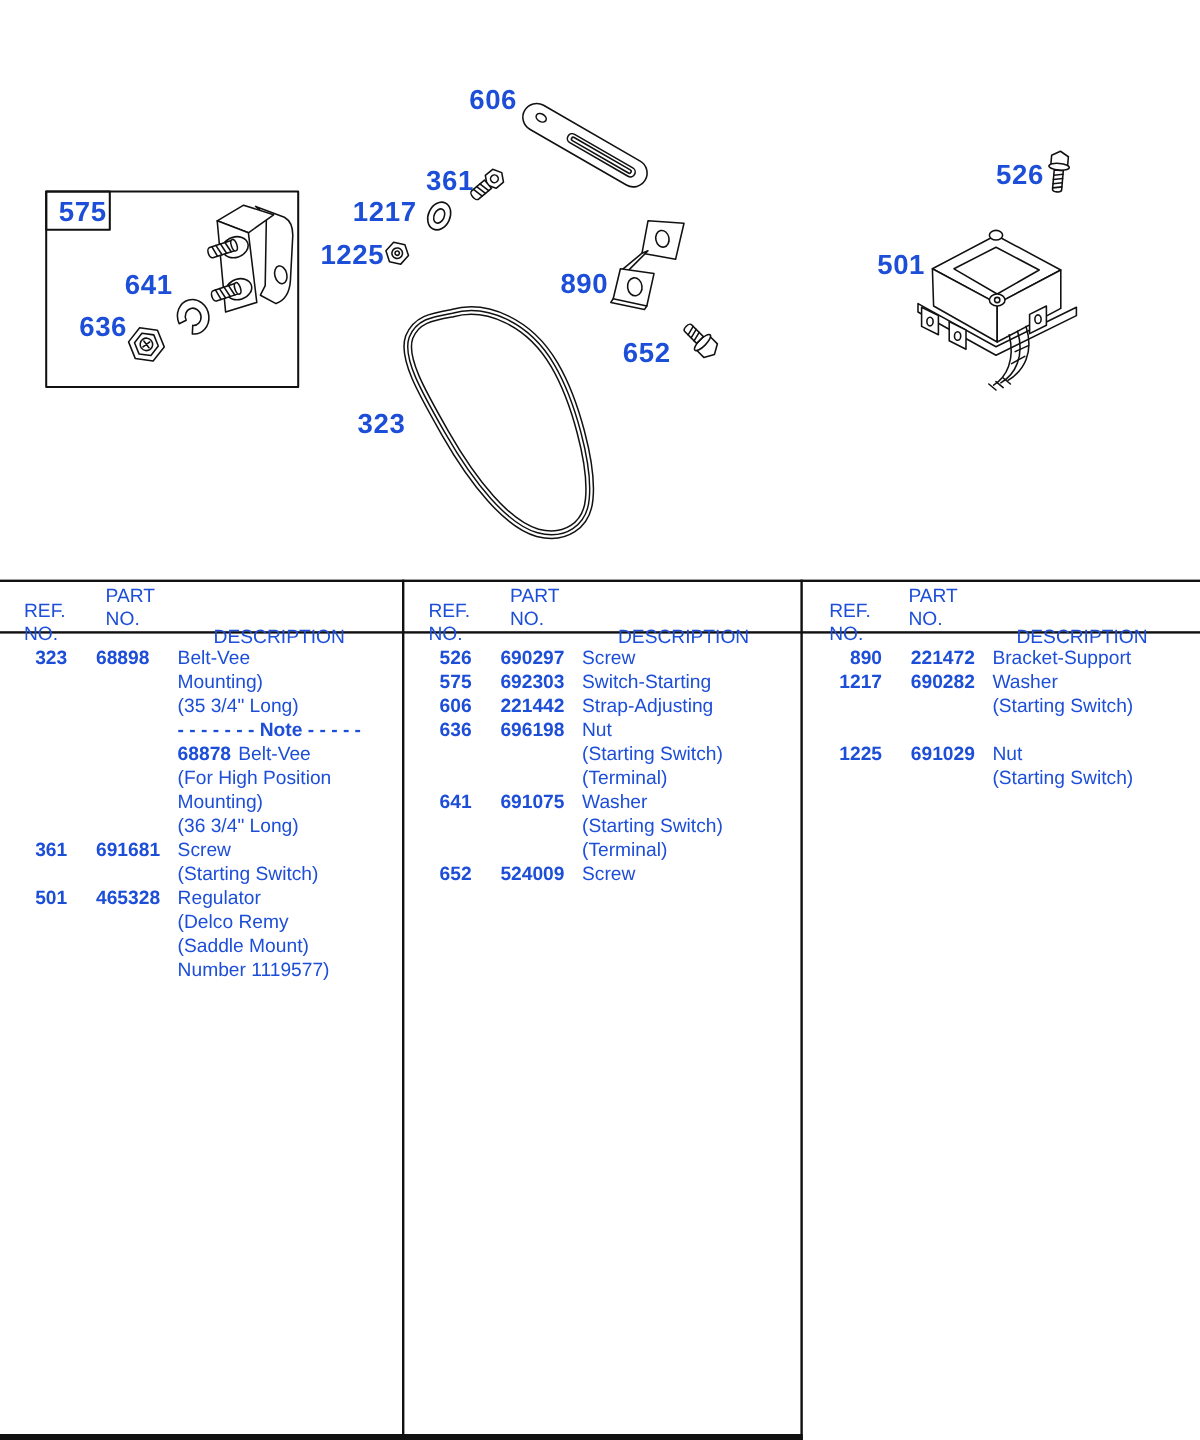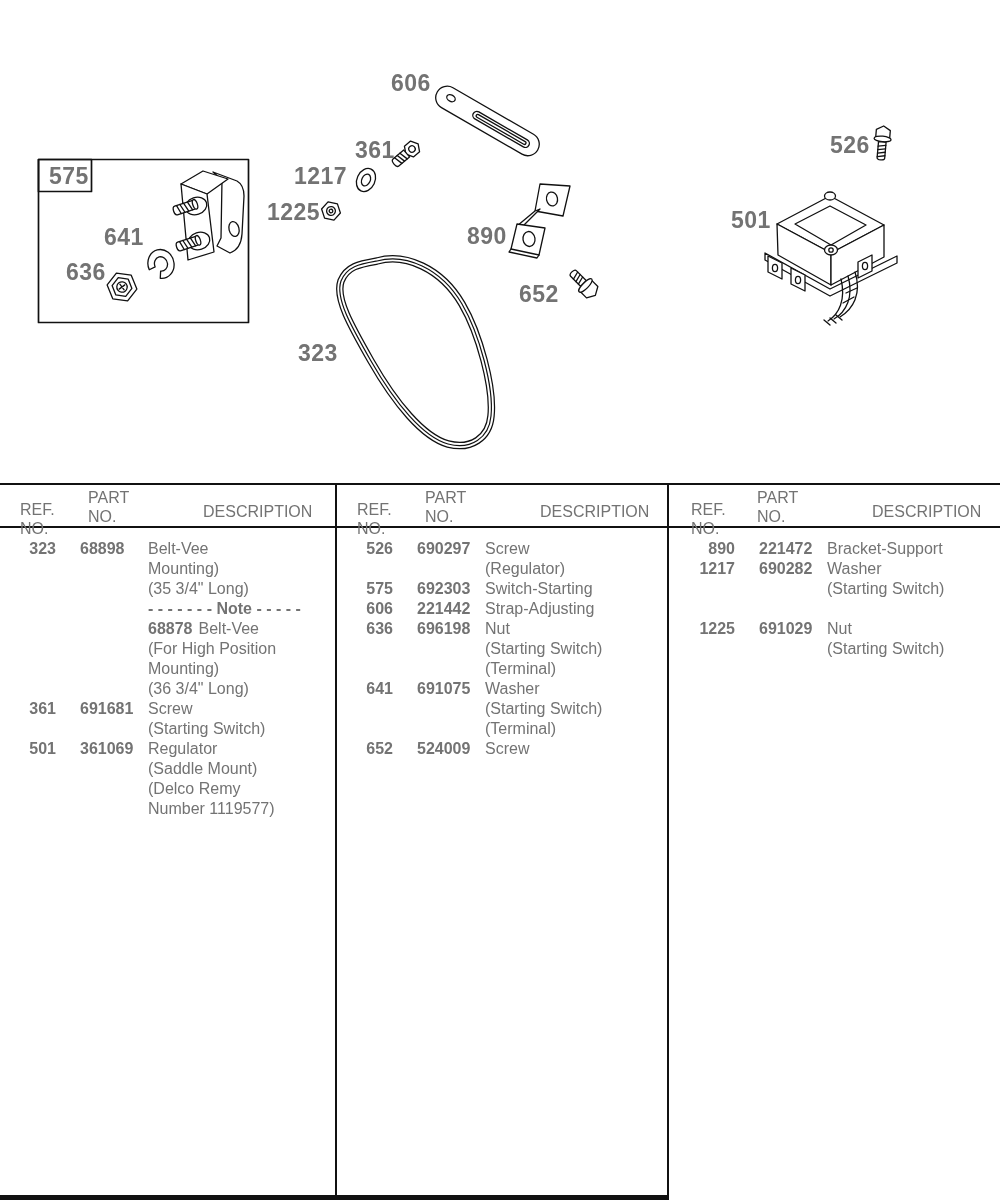--- a/index.html
+++ b/index.html
@@ -1,18 +1,18 @@
 <!DOCTYPE html>
 <html><head>
 <meta charset="utf-8">
 <style>
   html,body{margin:0;padding:0;background:#e8e8e8;}
   .page{
     position:relative;width:1000px;height:1200px;background:#fff;
-    font-family:"Liberation Sans","DejaVu Sans",sans-serif;color:#737373;
+    font-family:"Liberation Sans","DejaVu Sans",sans-serif;color:#1d4ed8;
     overflow:hidden;margin:0 auto;
   }
   
   .diagram{position:absolute;left:0;top:0;width:1000px;height:475px;}
   .parts-svg{position:absolute;left:0;top:0;}
   .parts-svg path,.parts-svg rect,.parts-svg ellipse,.parts-svg circle,.parts-svg polygon,.parts-svg line{
     stroke:#111;stroke-width:1.3;fill:none;stroke-linejoin:round;stroke-linecap:round;
   }
   .parts-svg .f{fill:#fff;}
   .parts-svg .box{stroke-width:1.7;}
@@ -32,21 +32,21 @@
   .vrule-2{left:667px;}
   .rule-bottom{left:0;top:1195px;width:669px;height:5px;}
   .col{position:absolute;top:485px;width:333px;height:713px;}
   .col-0{left:0;}
   .col-1{left:337px;}
   .col-2{left:669px;}
   .t-head{position:absolute;left:0;top:3px;font-size:16px;line-height:19px;}
   .h-stack{position:absolute;top:0;}
   .h-ref{left:20px;margin-top:12px;}
   .h-part{left:88px;}
-  .h-desc{position:absolute;left:178px;top:14px;margin-left:25px;}
+  .h-desc{position:absolute;left:178px;top:34px;}
   .col-2 .h-ref{left:22px;}
   .t-body{position:absolute;left:0;top:54px;width:100%;}
   .t-row{display:flex;height:20px;align-items:center;padding-left:8px;font-size:16px;line-height:20px;}
   .col-2 .t-row{padding-left:18px;}
   .c-ref{flex:none;width:48px;text-align:right;font-weight:700;}
   .c-part{flex:none;width:58px;margin-left:24px;text-align:left;font-weight:700;}
   .c-desc{flex:none;margin-left:10px;white-space:nowrap;}
   .db{font-weight:700;margin-right:6px;}
 </style>
 </head>
@@ -249,32 +249,32 @@
           <span class="c-part">691681</span>
           <span class="c-desc"><span>Screw</span></span>
         </div>
         <div class="t-row">
           <span class="c-ref"></span>
           <span class="c-part"></span>
           <span class="c-desc"><span>(Starting Switch)</span></span>
         </div>
         <div class="t-row">
           <span class="c-ref">501</span>
-          <span class="c-part">361069</span>
+          <span class="c-part">465328</span>
           <span class="c-desc"><span>Regulator</span></span>
         </div>
         <div class="t-row">
           <span class="c-ref"></span>
           <span class="c-part"></span>
+          <span class="c-desc"><span>(Delco Remy</span></span>
+        </div>
+        <div class="t-row">
+          <span class="c-ref"></span>
+          <span class="c-part"></span>
           <span class="c-desc"><span>(Saddle Mount)</span></span>
-        </div>
-        <div class="t-row">
-          <span class="c-ref"></span>
-          <span class="c-part"></span>
-          <span class="c-desc"><span>(Delco Remy</span></span>
         </div>
         <div class="t-row">
           <span class="c-ref"></span>
           <span class="c-part"></span>
           <span class="c-desc"><span>Number 1119577)</span></span>
         </div>
       </div>
     </div>
   <div class="col col-1" id="col-1">
       <div class="t-head">
@@ -288,25 +288,20 @@
         </div>
         <div class="h-desc">DESCRIPTION</div>
       </div>
       <div class="t-body">
         <div class="t-row">
           <span class="c-ref">526</span>
           <span class="c-part">690297</span>
           <span class="c-desc"><span>Screw</span></span>
         </div>
         <div class="t-row">
-          <span class="c-ref"></span>
-          <span class="c-part"></span>
-          <span class="c-desc"><span>(Regulator)</span></span>
-        </div>
-        <div class="t-row">
           <span class="c-ref">575</span>
           <span class="c-part">692303</span>
           <span class="c-desc"><span>Switch-Starting</span></span>
         </div>
         <div class="t-row">
           <span class="c-ref">606</span>
           <span class="c-part">221442</span>
           <span class="c-desc"><span>Strap-Adjusting</span></span>
         </div>
         <div class="t-row">

